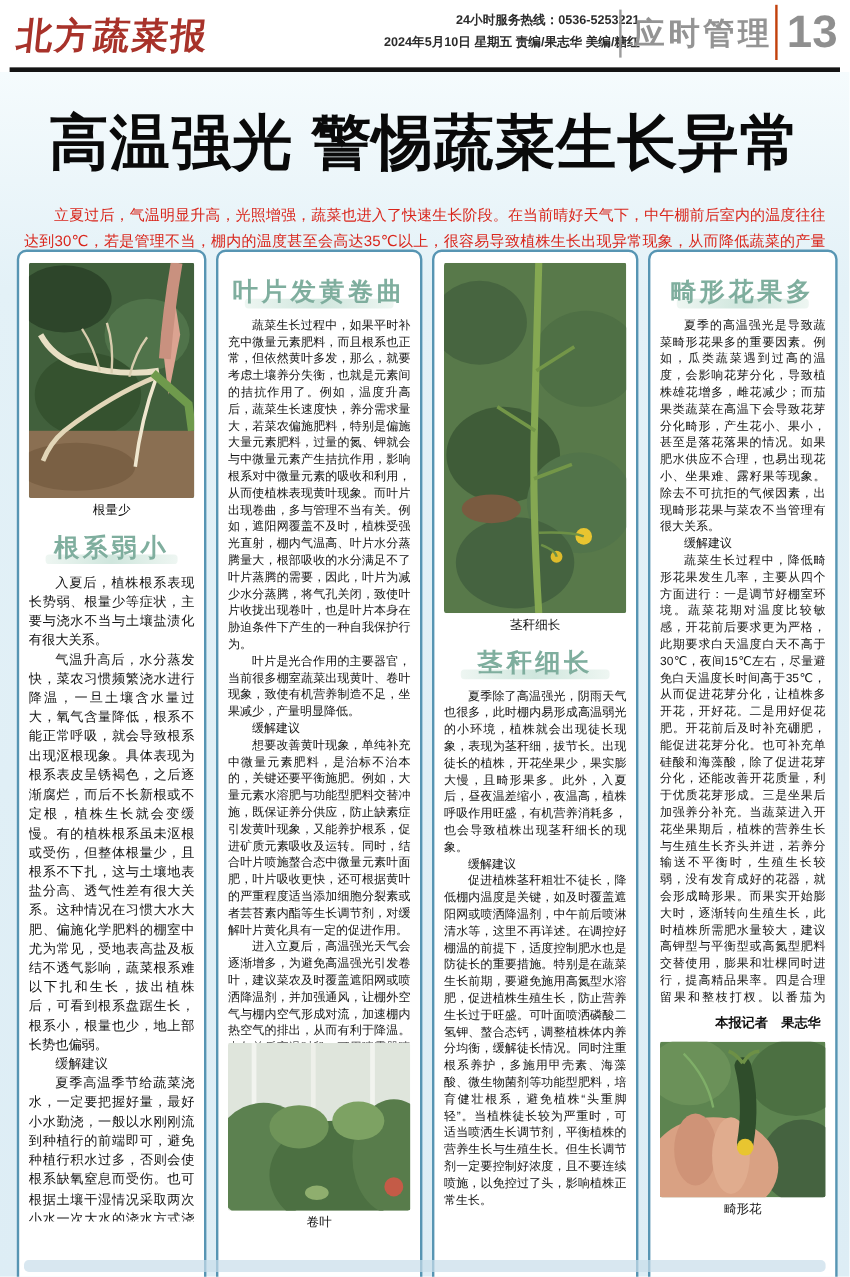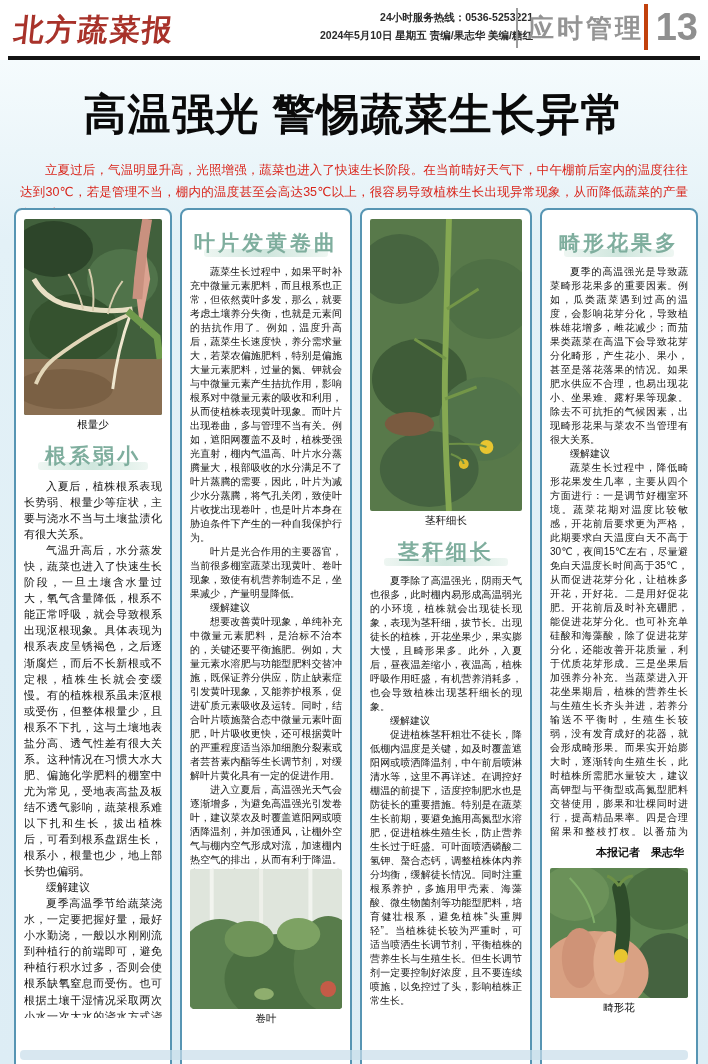--- a/index.html
+++ b/index.html
@@ -11,27 +11,27 @@
   .header { height:56px; position:relative; background:#fff; }
   .masthead { position:absolute; left:14px; top:10px; font-size:30px; font-weight:bold;
     color:#a8322a; font-family:"Liberation Serif","DejaVu Serif",serif;
     transform:skewX(-6deg); letter-spacing:2px; }
   .header-meta { position:absolute; right:175px; top:9px; text-align:right;
     font-size:10.5px; line-height:1.7; color:#2b2b2b; font-weight:600; }
   .section-box { position:absolute; right:64px; top:8px; height:40px;
     border-left:2px solid #9c9c9c; padding-left:10px; display:flex; align-items:center; }
   .section-label { font-size:26px; font-weight:bold; color:#949494; letter-spacing:3px; }
   .page-number { position:absolute; right:10px; top:4px; font-size:38px; font-weight:bold;
-    color:#8f8f8f; border-left:4px solid #c2410c; padding-left:8px; line-height:46px; }
+    color:#8f8f8f; border-left:2px solid #c2410c; padding-left:8px; line-height:46px; }
   .header-rule { height:4px; background:#141414; margin:0 8px; }
 
   
   .article-area { position:absolute; top:60px; left:0; right:0; bottom:0;
     background:linear-gradient(180deg,#f5fbfd 0%, #e3f1f7 18%, #ddedf5 100%); }
-  .headline { text-align:center; padding-top:26px; font-size:43px; font-weight:900;
+  .headline { text-align:center; padding-top:26px; font-size:50px; font-weight:900;
     color:#0a0a0a; letter-spacing:1px; }
   .intro { width:668px; margin:16px auto 0; color:#d9261c; font-size:12.5px;
     line-height:1.75; text-align:justify; text-indent:2em; font-weight:500; }
 
   
   .cards { position:absolute; top:148px; left:14px; right:14px;
     display:grid; grid-template-columns:158px 172px 172px 158px; gap:8px; }
   .card { background:#fff; border:2px solid #5795b3; border-radius:8px;
     padding:9px 8px; height:952px; overflow:hidden; position:relative; }
 
@@ -97,21 +97,21 @@
             <path d="M105 92 L135 118 L138 140" stroke="#6f9a4c" stroke-width="7" fill="none"></path>
           </svg>
         </div>
         <div class="caption">根量少</div>
         <div class="heading-wrap">
           <span class="heading-text">根系弱小</span>
           <div class="heading-bar"></div>
         </div>
         <div class="card-body" style="height:540px">
           <p class="para">入夏后，植株根系表现长势弱、根量少等症状，主要与浇水不当与土壤盐渍化有很大关系。</p>
-          <p class="para">气温升高后，水分蒸发快，蔬菜也进入了快速生长阶段，一旦土壤含水量过大，氧气含量降低，根系不能正常呼吸，就会导致根系出现沤根现象。具体表现为根系表皮呈锈褐色，之后逐渐腐烂，而后不长新根或不定根，植株生长就会变缓慢。有的植株根系虽未沤根或受伤，但整体根量少，且根系不下扎，这与土壤地表盐分高、透气性差有很大关系。这种情况在习惯大水大肥、偏施化学肥料的棚室中尤为常见，受地表高盐及板结不透气影响，蔬菜根系难以下扎和生长，拔出植株后，可看到根系盘踞生长，根系小，根量也少，地上部长势也偏弱。</p>
+          <p class="para">气温升高后，水分蒸发快，菜农习惯频繁浇水进行降温，一旦土壤含水量过大，氧气含量降低，根系不能正常呼吸，就会导致根系出现沤根现象。具体表现为根系表皮呈锈褐色，之后逐渐腐烂，而后不长新根或不定根，植株生长就会变缓慢。有的植株根系虽未沤根或受伤，但整体根量少，且根系不下扎，这与土壤地表盐分高、透气性差有很大关系。这种情况在习惯大水大肥、偏施化学肥料的棚室中尤为常见，受地表高盐及板结不透气影响，蔬菜根系难以下扎和生长，拔出植株后，可看到根系盘踞生长，根系小，根量也少，地上部长势也偏弱。</p>
           <p class="para">缓解建议</p>
           <p class="para">夏季高温季节给蔬菜浇水，一定要把握好量，最好小水勤浇，一般以水刚刚流到种植行的前端即可，避免种植行积水过多，否则会使根系缺氧窒息而受伤。也可根据土壤干湿情况采取两次小水一次大水的浇水方式浇水，既保证水分供应，也达到降低地温的目的。</p>
           <p class="para">想要促发毛细根，促进根系下扎，菜农在管理中可进行划锄，提高根系周围土壤的气体交换，并注重施用有机肥及微生物肥料，改善土壤物理状况，为蔬菜根系提供良好的生长环境。</p>
         </div>
       </div>
 
       <div class="card">
         <div class="heading-wrap">
           <span class="heading-text">叶片发黄卷曲</span>
           <div class="heading-bar"></div>

